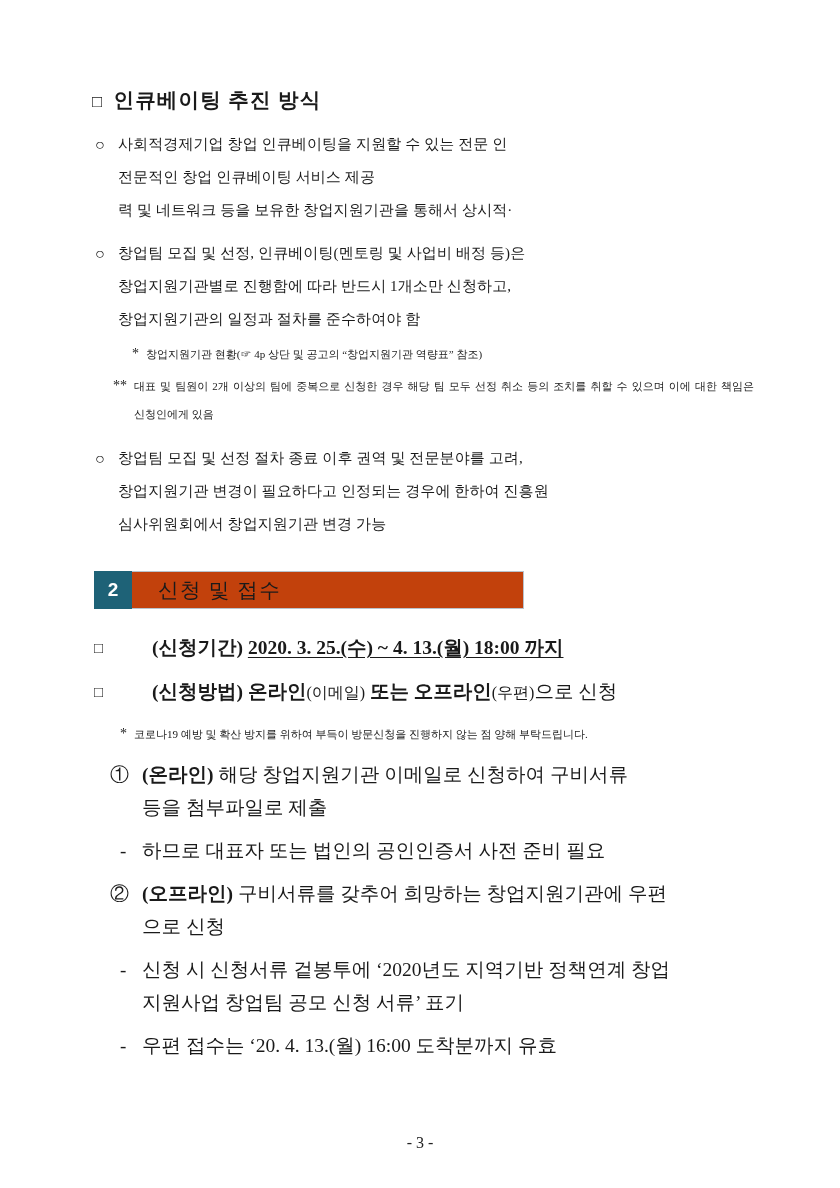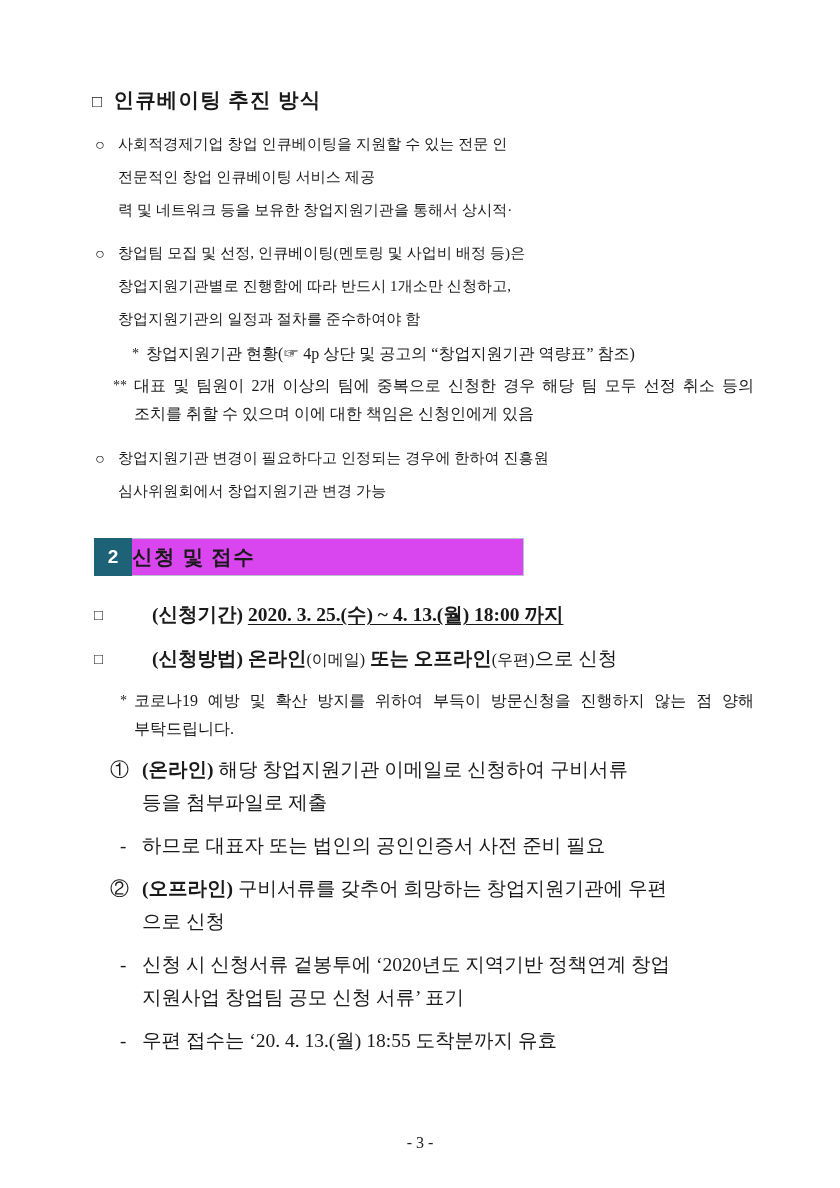--- a/index.html
+++ b/index.html
@@ -77,21 +77,21 @@
     flex: 0 0 auto;
     width: 30px;
     font-size: 14px;
     line-height: 28px;
     text-align: right;
     padding-right: 7px;
     box-sizing: border-box;
   }
   .note-row .body {
     flex: 1 1 auto;
-    font-size: 16px;
+    font-size: 11px;
     line-height: 28px;
     text-align: justify;
     word-break: keep-all;
   }
   .indent-note { margin-left: 24px; }
   .indent-note2 { margin-left: 12px; }
 
   
   .banner {
     display: flex;
@@ -107,27 +107,28 @@
     color: #ffffff;
     font-size: 19px;
     font-weight: bold;
     display: flex;
     align-items: center;
     justify-content: center;
     font-family: "Liberation Sans", sans-serif;
   }
   .banner .title {
     flex: 1 1 auto;
-    background: #d946ef;
+    background: #c2410c;
     border: 1px solid #b9c2cc;
     border-left: none;
     display: flex;
     align-items: center;
+    padding-left: 26px;
     font-size: 20.5px;
-    font-weight: bold;
+    font-weight: normal;
     letter-spacing: 1.5px;
     box-sizing: border-box;
   }
 
   
   .sq-row {
     display: flex;
     align-items: flex-start;
     margin: 0 0 10px 0;
   }
@@ -245,20 +246,21 @@
   <div class="note-row indent-note2">
     <div class="mark">**</div>
     <div class="body">대표 및 팀원이 2개 이상의 팀에 중복으로 신청한 경우 해당 팀 모두 선정 취소 등의 조치를 취할 수 있으며 이에 대한 책임은 신청인에게 있음</div>
   </div>
 
   <div class="spacer-10"></div>
 
   <div class="bullet-row">
     <div class="mark">○</div>
     <div class="body">
+      <div>창업팀  모집  및  선정  절차  종료  이후  권역  및  전문분야를  고려,</div>
       <div>창업지원기관  변경이  필요하다고  인정되는  경우에  한하여  진흥원</div>
       <div>심사위원회에서  창업지원기관  변경  가능</div>
     </div>
   </div>
 
   <div class="banner">
     <div class="num">2</div>
     <div class="title">신청 및 접수</div>
   </div>
 
@@ -328,19 +330,19 @@
       <div>신청  시  신청서류  겉봉투에  ‘2020년도  지역기반  정책연계  창업</div>
       <div>지원사업  창업팀  공모  신청  서류’  표기</div>
     </div>
   </div>
 
   <div class="spacer-6"></div>
 
   <div class="dash-row">
     <div class="mark">-</div>
     <div class="body">
-      <div>우편  접수는  ‘20. 4. 13.(월)  18:55  도착분까지  유효</div>
+      <div>우편  접수는  ‘20. 4. 13.(월)  16:00  도착분까지  유효</div>
     </div>
   </div>
 
 </div>
 
 <div class="page-number">- 3 -</div>
 
 </body></html>

